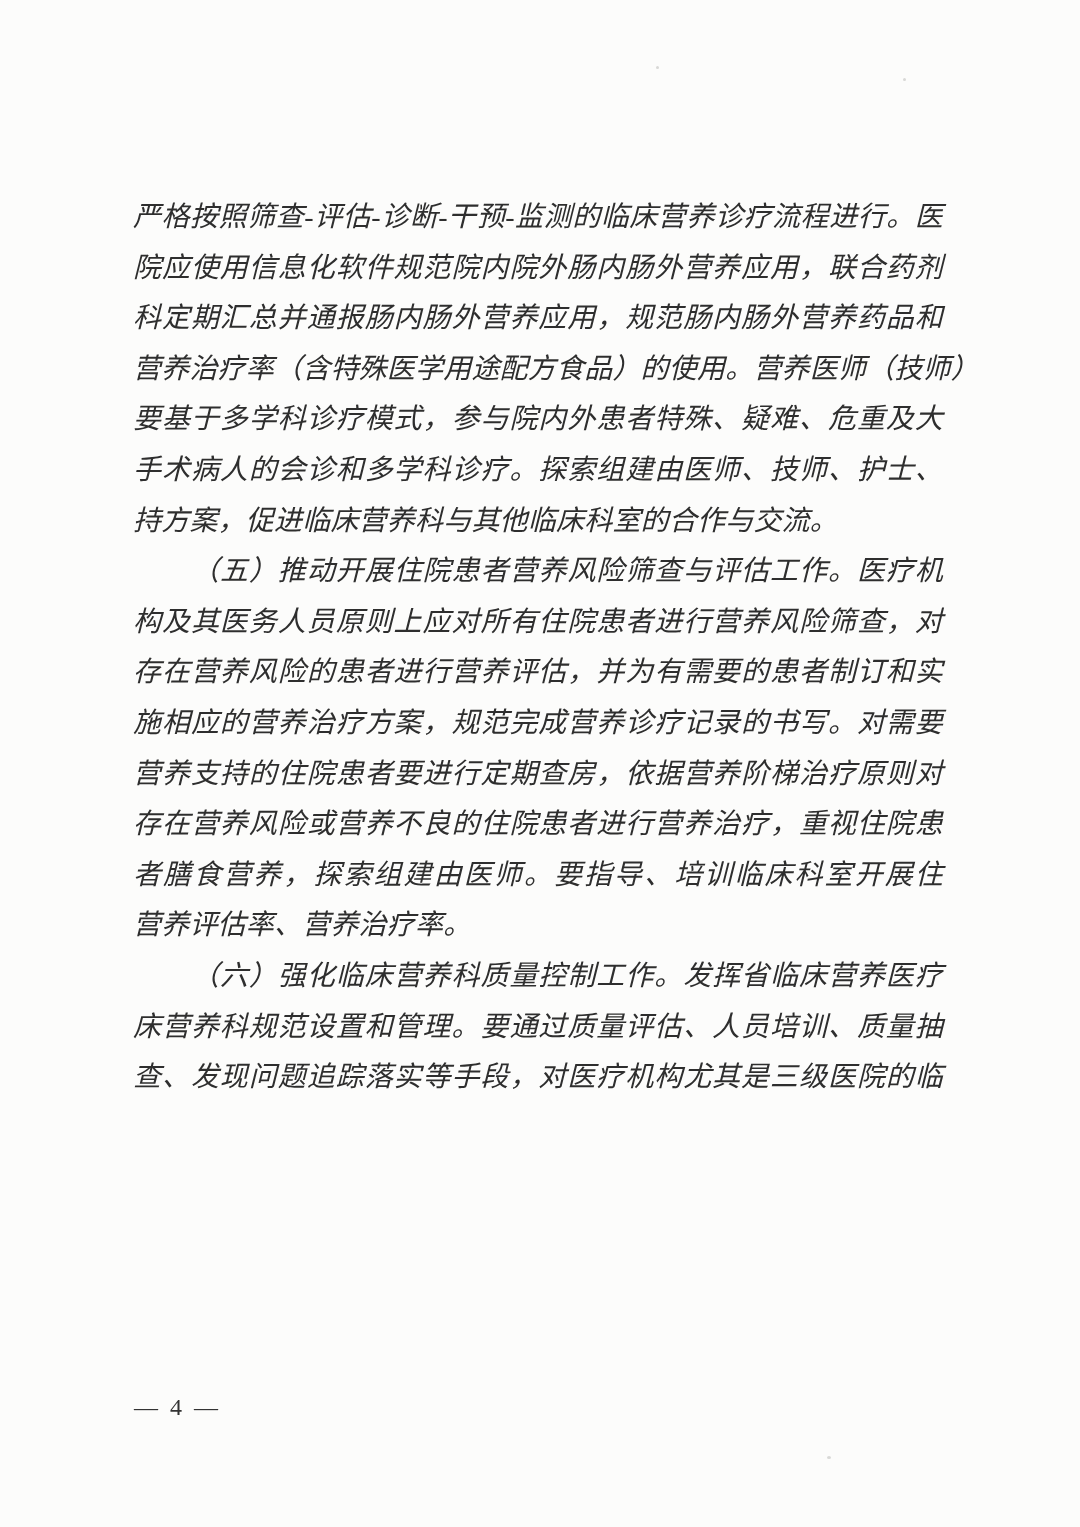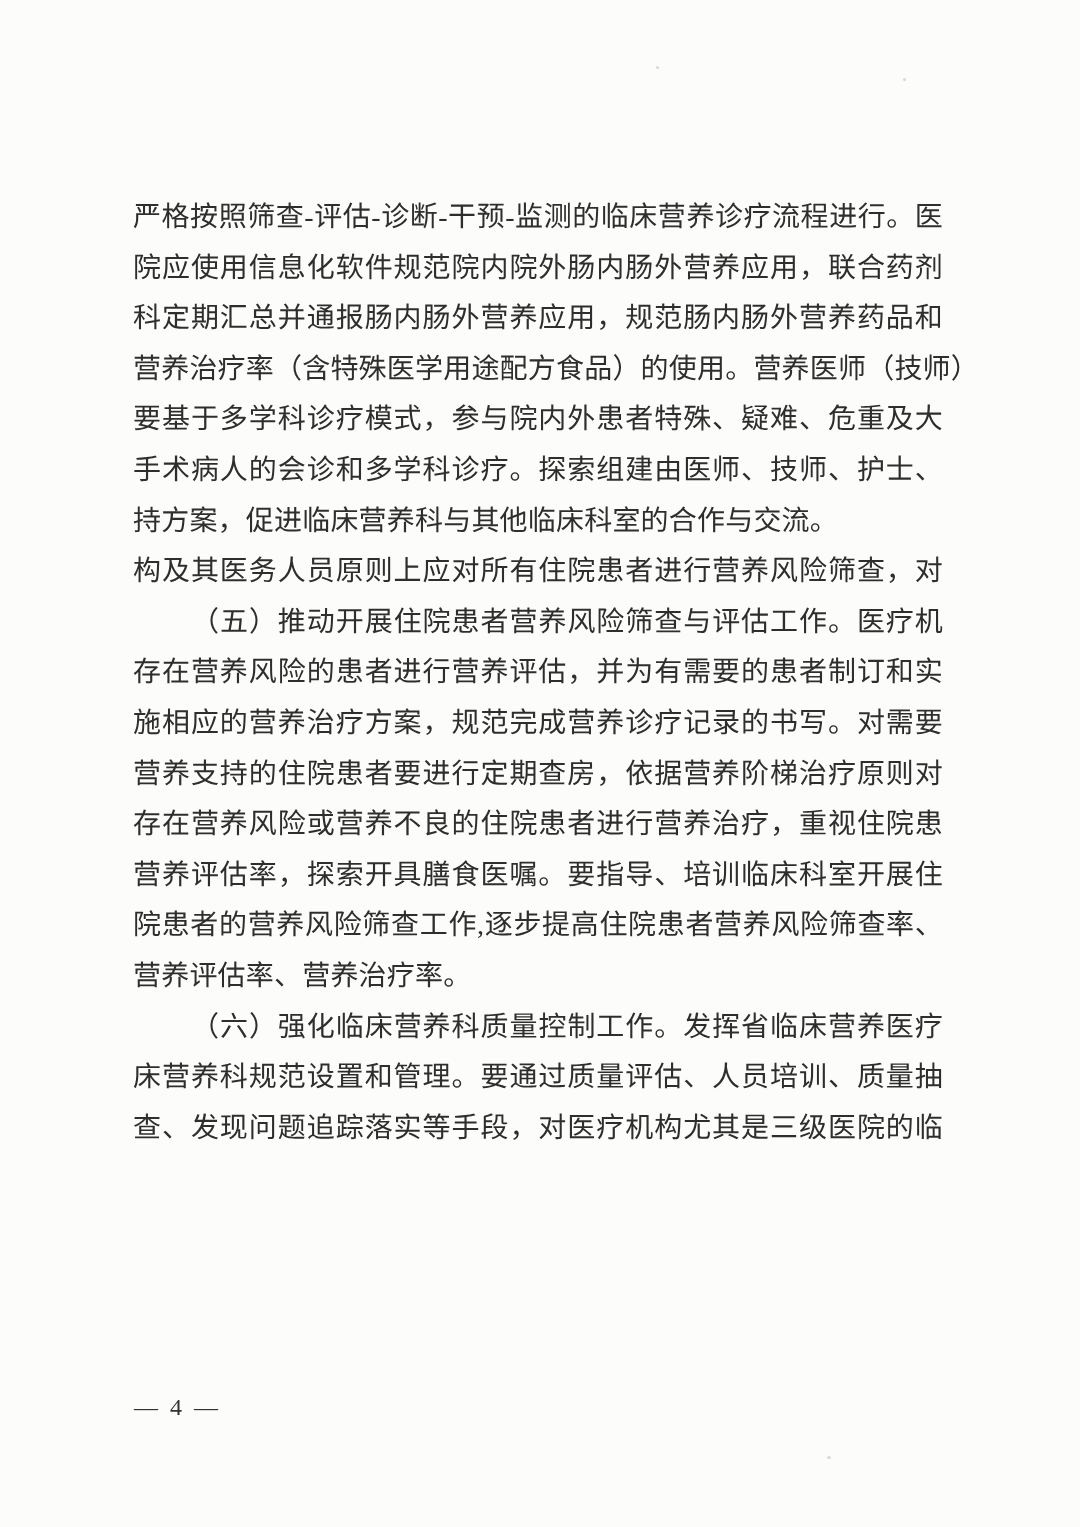--- a/index.html
+++ b/index.html
@@ -22,20 +22,21 @@
   .doc-body {
     position: absolute;
     left: 133px;
     top: 192px;
     width: 810px;
     color: #2e2e2e;
   }
   .para {
     margin: 0;
     padding: 0;
+    font-style: italic;
   }
   .line {
     font-size: 28px;
     line-height: 50.6px;
     height: 50.6px;
     white-space: nowrap;
     text-align: justify;
     text-align-last: justify;
     text-justify: inter-character;
     letter-spacing: 0.2px;
@@ -77,28 +78,27 @@
     <div class="para">
         <div class="line">严格按照筛查-评估-诊断-干预-监测的临床营养诊疗流程进行。医</div>
         <div class="line">院应使用信息化软件规范院内院外肠内肠外营养应用，联合药剂</div>
         <div class="line">科定期汇总并通报肠内肠外营养应用，规范肠内肠外营养药品和</div>
         <div class="line">营养治疗率（含特殊医学用途配方食品）的使用。营养医师（技师）</div>
         <div class="line">要基于多学科诊疗模式，参与院内外患者特殊、疑难、危重及大</div>
         <div class="line">手术病人的会诊和多学科诊疗。探索组建由医师、技师、护士、</div>
         <div class="line no-just">持方案，促进临床营养科与其他临床科室的合作与交流。</div>
       </div>
     <div class="para">
+        <div class="line indent">（五）推动开展住院患者营养风险筛查与评估工作。医疗机</div>
         <div class="line">构及其医务人员原则上应对所有住院患者进行营养风险筛查，对</div>
-        <div class="line indent">（五）推动开展住院患者营养风险筛查与评估工作。医疗机</div>
         <div class="line">存在营养风险的患者进行营养评估，并为有需要的患者制订和实</div>
         <div class="line">施相应的营养治疗方案，规范完成营养诊疗记录的书写。对需要</div>
         <div class="line">营养支持的住院患者要进行定期查房，依据营养阶梯治疗原则对</div>
         <div class="line">存在营养风险或营养不良的住院患者进行营养治疗，重视住院患</div>
-        <div class="line">营养评估率，探索开具膳食医嘱。要指导、培训临床科室开展住</div>
-        <div class="line">院患者的营养风险筛查工作,逐步提高住院患者营养风险筛查率、</div>
+        <div class="line">者膳食营养，探索组建由医师。要指导、培训临床科室开展住</div>
         <div class="line no-just">营养评估率、营养治疗率。</div>
       </div>
     <div class="para">
         <div class="line indent">（六）强化临床营养科质量控制工作。发挥省临床营养医疗</div>
         <div class="line">床营养科规范设置和管理。要通过质量评估、人员培训、质量抽</div>
         <div class="line">查、发现问题追踪落实等手段，对医疗机构尤其是三级医院的临</div>
       </div>
   </main>
 
   <div class="page-number">— 4 —</div>

